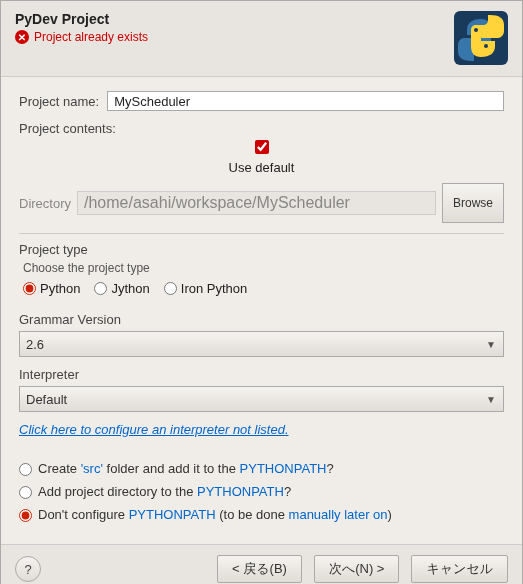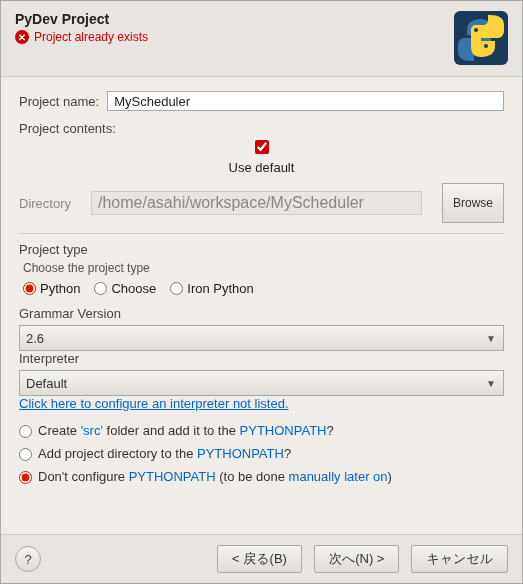--- a/index.html
+++ b/index.html
@@ -102,21 +102,21 @@
       flex-direction: column;
     }
     .checkbox-input {
       width: 14px;
       height: 14px;
       accent-color: #cc0000;
     }
     .dir-row {
       display: flex;
       align-items: center;
-      gap: 20px;
+      gap: 6px;
       margin-bottom: 10px;
     }
     .dir-label {
       color: #888;
       font-size: 13px;
       white-space: nowrap;
     }
     .dir-input {
       flex: 1;
       height: 24px;
@@ -132,33 +132,33 @@
       border: 1px solid #aaa;
       background: linear-gradient(to bottom, #f5f3f0, #e0dcd6);
       font-size: 12px;
       cursor: pointer;
       color: #333;
     }
     .radio-row {
       display: flex;
       align-items: flex-start;
       gap: 14px;
-      margin-bottom: 10px;
+      margin-bottom: 16px;
       margin-left: 4px;
     }
     .radio-item {
       display: flex;
       align-items: center;
       gap: 4px;
     }
     .radio-input {
       accent-color: #cc2200;
     }
     .dropdown-row {
-      margin-bottom: 0;
+      margin-bottom: 10px;
     }
     .dropdown-label {
       font-size: 13px;
       color: #444;
       margin-bottom: 4px;
     }
     .dropdown {
       width: 100%;
       height: 26px;
       border: 1px solid #aaa;
@@ -177,21 +177,22 @@
       content: '▼';
       position: absolute;
       right: 8px;
       top: 50%;
       transform: translateY(-50%);
       font-size: 10px;
       color: #555;
       pointer-events: none;
     }
     .link-row {
-      margin-bottom: 12px;
+      margin-bottom: 24px;
+      font-style: italic;
     }
     .configure-link {
       color: #0066cc;
       text-decoration: underline;
       font-size: 13px;
       cursor: pointer;
     }
     .radio-option-row {
       display: flex;
       align-items: flex-start;
@@ -297,21 +298,21 @@
 
     <div class="section-label">Project type</div>
     <div class="subsection-label">Choose the project type</div>
     <div class="radio-row">
       <div class="radio-item">
         <input type="radio" name="project_type" class="radio-input" checked="" style="">
         <span>Python</span>
       </div>
       <div class="radio-item">
         <input type="radio" name="project_type" class="radio-input" style="">
-        <span>Choose</span>
+        <span>Jython</span>
       </div>
       <div class="radio-item">
         <input type="radio" name="project_type" class="radio-input" style="">
         <span>Iron Python</span>
       </div>
     </div>
 
     <div class="dropdown-row">
       <div class="dropdown-label">Grammar Version</div>
       <div class="dropdown-wrapper">

